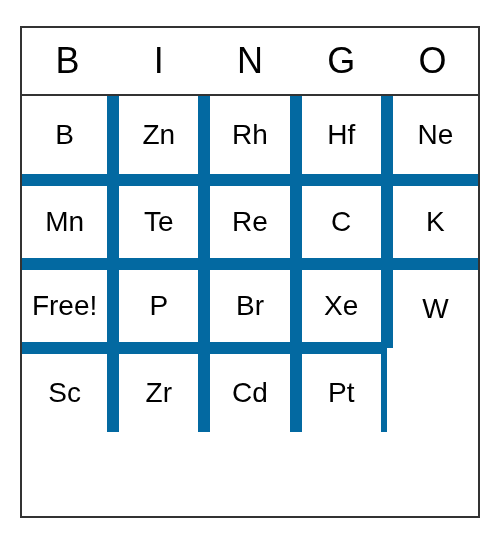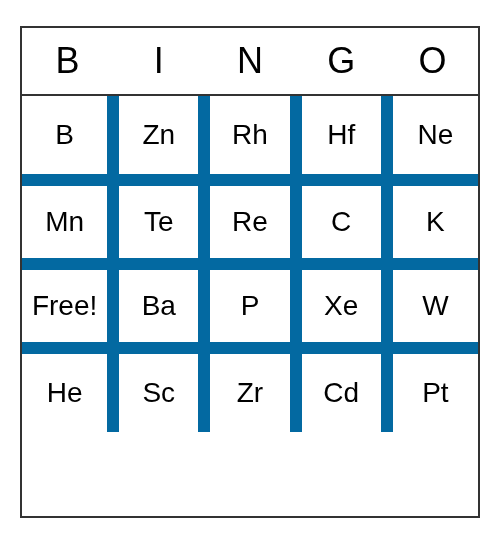--- a/index.html
+++ b/index.html
@@ -85,23 +85,22 @@
       <div class="bingo-cell">Zn</div>
       <div class="bingo-cell">Rh</div>
       <div class="bingo-cell">Hf</div>
       <div class="bingo-cell">Ne</div>
       <div class="bingo-cell">Mn</div>
       <div class="bingo-cell">Te</div>
       <div class="bingo-cell">Re</div>
       <div class="bingo-cell">C</div>
       <div class="bingo-cell">K</div>
       <div class="bingo-cell">Free!</div>
-      <div class="bingo-cell">Ba</div>
       <div class="bingo-cell">P</div>
+      <div class="bingo-cell">Br</div>
       <div class="bingo-cell">Xe</div>
       <div class="bingo-cell">W</div>
-      <div class="bingo-cell">He</div>
       <div class="bingo-cell">Sc</div>
       <div class="bingo-cell">Zr</div>
       <div class="bingo-cell">Cd</div>
       <div class="bingo-cell">Pt</div>
     </div>
 </div>
 
 </body></html>

